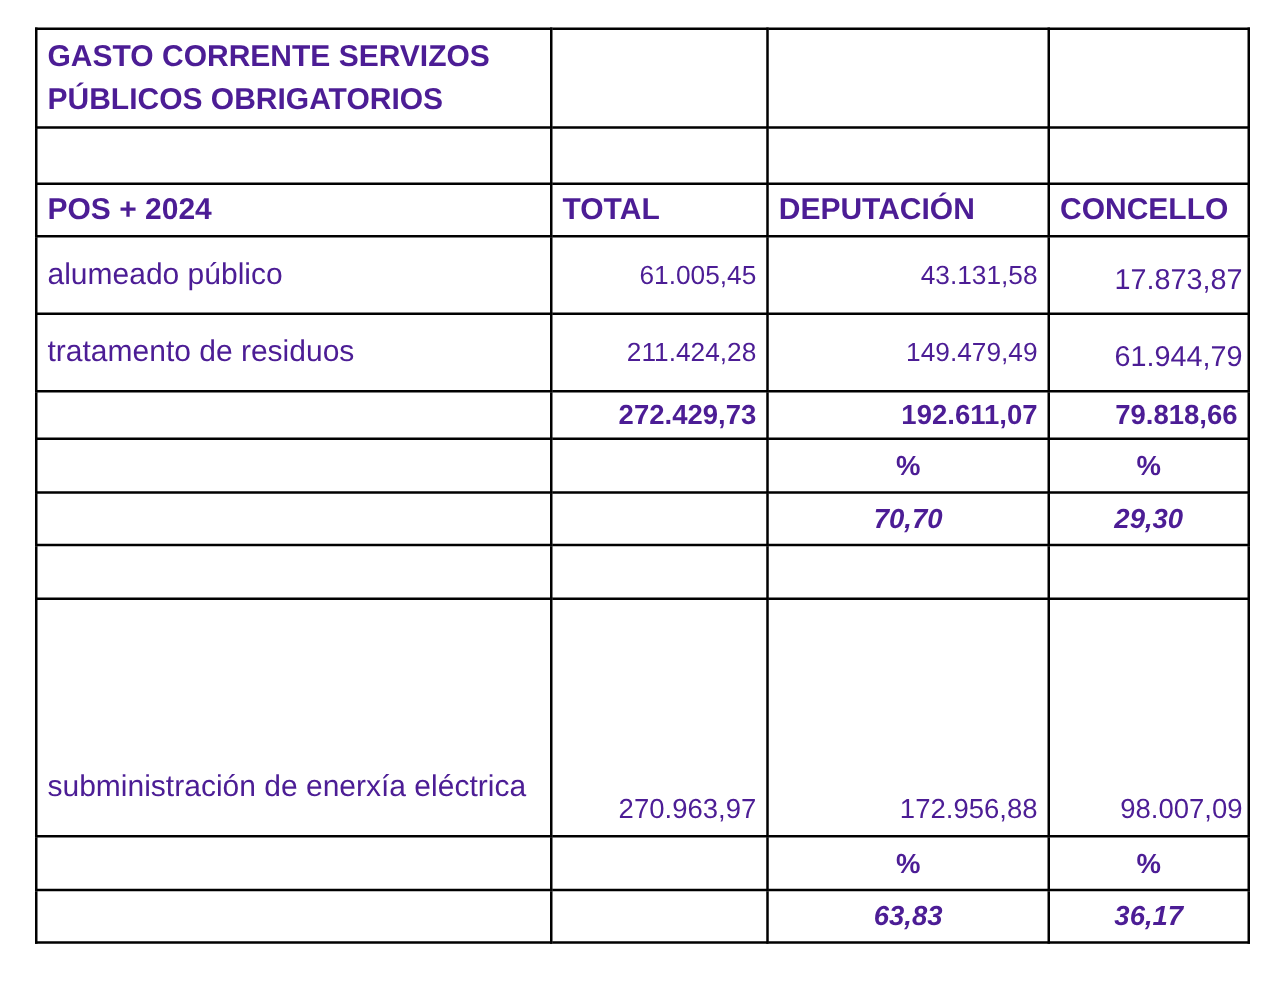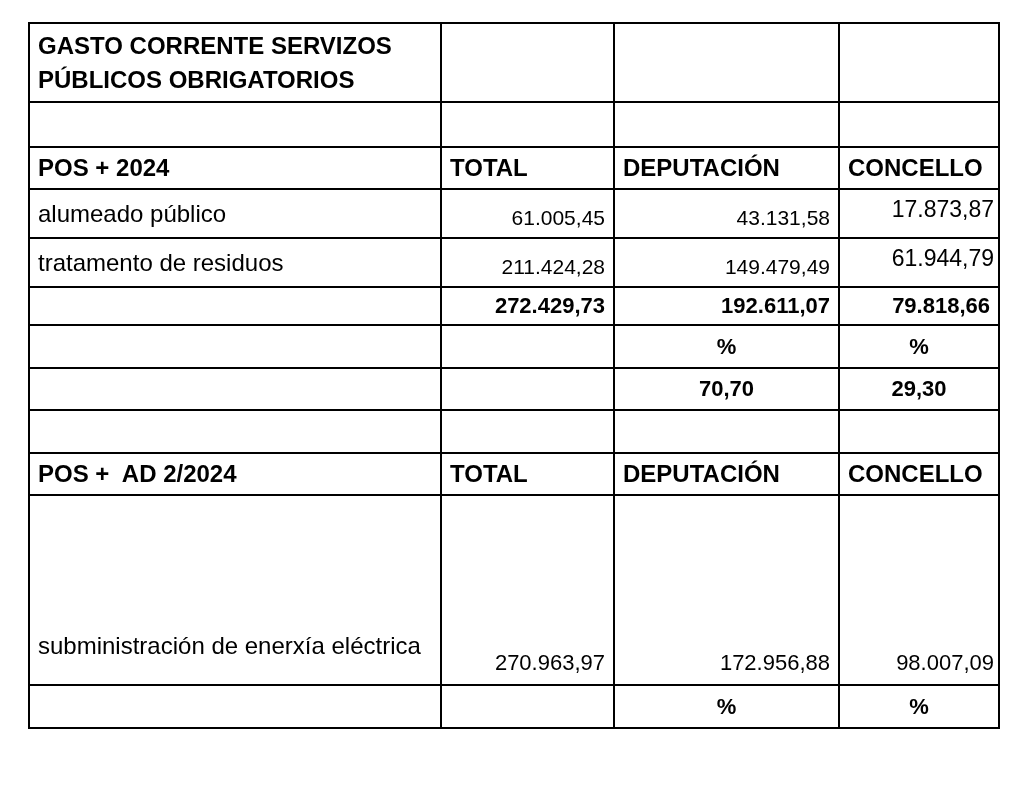--- a/index.html
+++ b/index.html
@@ -6,21 +6,21 @@
     margin: 0;
     padding: 0;
     background: #ffffff;
   }
   .sheet {
     position: relative;
     width: 1022px;
     height: 790px;
     background: #ffffff;
     font-family: "Liberation Sans", sans-serif;
-    color: #000000;
+    color: #4c1d95;
   }
   table.budget {
     position: absolute;
     left: 28px;
     top: 22px;
     width: 970px;
     border-collapse: collapse;
     table-layout: fixed;
   }
   table.budget td {
@@ -37,21 +37,21 @@
   col.c2 { width: 225px; }
   col.c3 { width: 160px; }
 
   
   tr.r-title  td { height: 77px; }
   tr.r-empty1 td { height: 43px; }
   tr.r-sect   td { height: 40px; border-radius: 20px; }
   tr.r-item   td { height: 41px; }
   tr.r-total  td { height: 36px; }
   tr.r-pcthdr td { height: 41px; }
-  tr.r-pctval td { height: 40px; }
+  tr.r-pctval td { height: 40px; font-style: italic; }
   tr.r-empty2 td { height: 41px; }
   tr.r-big    td { height: 168px; }
 
   
   tr.r-title td.lbl {
     font-weight: 700;
     font-size: 24px;
     line-height: 1.4;
     vertical-align: middle;
   }
@@ -67,27 +67,27 @@
   
   tr.r-item td.lbl {
     font-size: 24px;
     vertical-align: middle;
     border-radius: 23px;
   }
   tr.r-item td.n1 {
     text-align: right;
     vertical-align: bottom;
     font-size: 21px;
-    padding-bottom: 6px;
+    padding-bottom: 16px;
   }
   tr.r-item td.n2 {
     text-align: right;
     vertical-align: top;
     font-size: 23px;
-    padding-top: 5px;
+    padding-top: 19px;
     padding-right: 4px;
   }
 
   
   tr.r-total td {
     font-weight: 700;
     font-size: 22px;
     text-align: right;
     vertical-align: middle;
     border-radius: 17px;
@@ -183,33 +183,33 @@
         <td></td>
         <td>70,70</td>
         <td>29,30</td>
       </tr>
       <tr class="r-empty2">
         <td></td>
         <td></td>
         <td></td>
         <td></td>
       </tr>
-      <tr class="r-sect">
-        <td class="lbl">POS +  AD 2/2024</td>
-        <td>TOTAL</td>
-        <td>DEPUTACIÓN</td>
-        <td>CONCELLO</td>
-      </tr>
       <tr class="r-big">
         <td class="lbl">subministración de enerxía eléctrica</td>
         <td class="n1">270.963,97</td>
         <td class="n1">172.956,88</td>
         <td class="n2">98.007,09</td>
       </tr>
       <tr class="r-pcthdr">
         <td class="lbl"></td>
         <td></td>
         <td>%</td>
         <td>%</td>
       </tr>
+      <tr class="r-pctval">
+        <td class="lbl"></td>
+        <td></td>
+        <td>63,83</td>
+        <td>36,17</td>
+      </tr>
     </tbody>
   </table>
 </div>
 
 </body></html>

